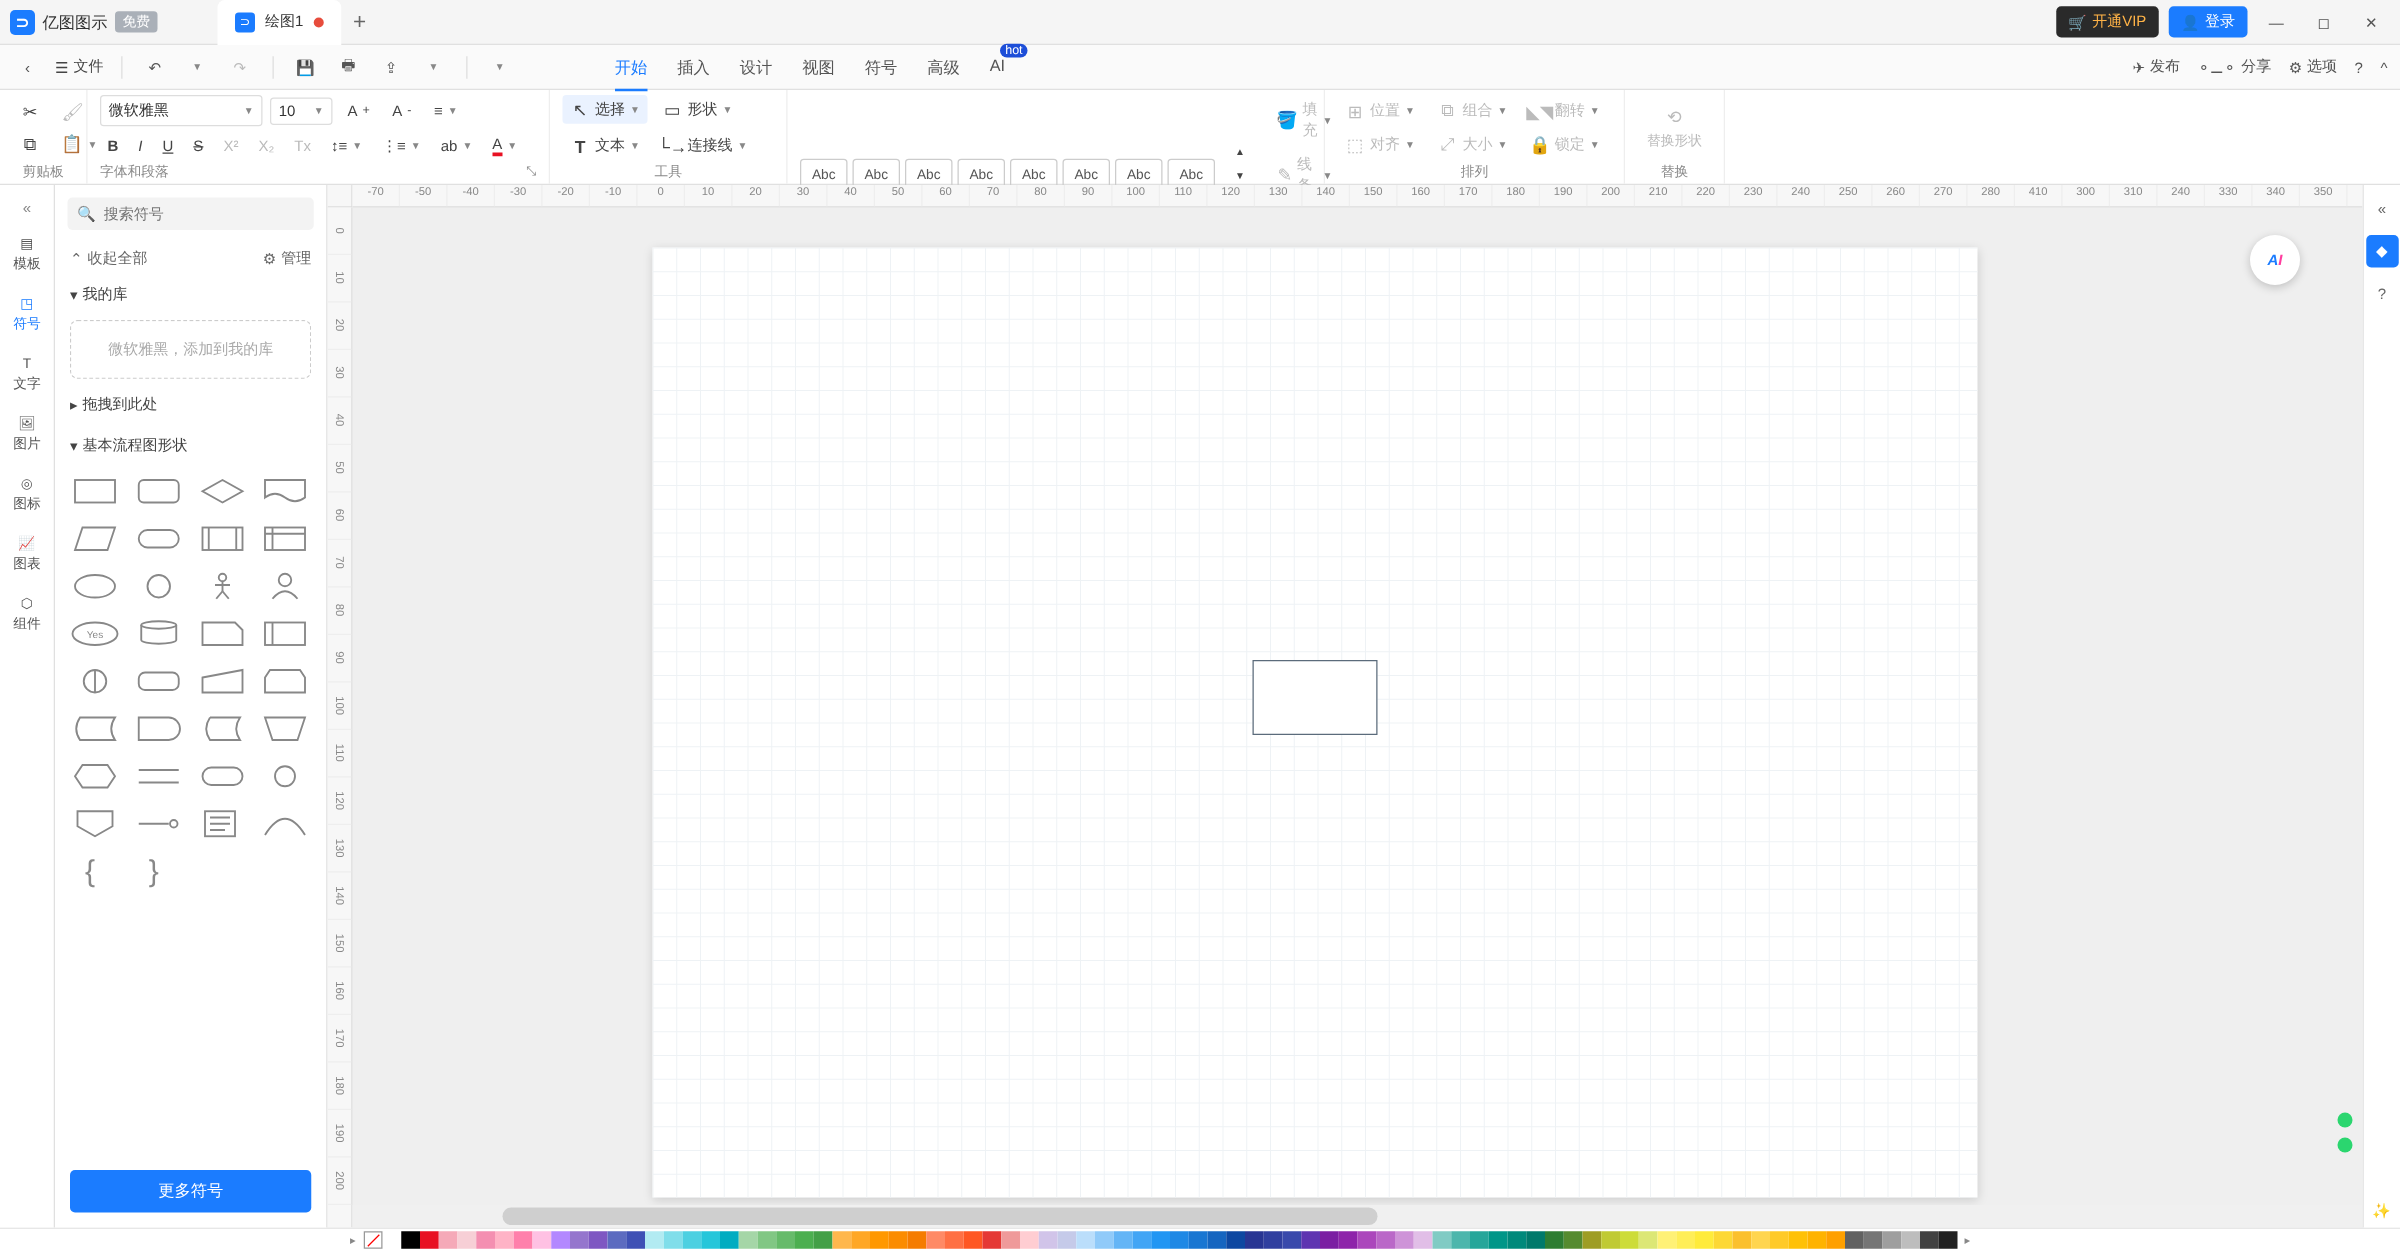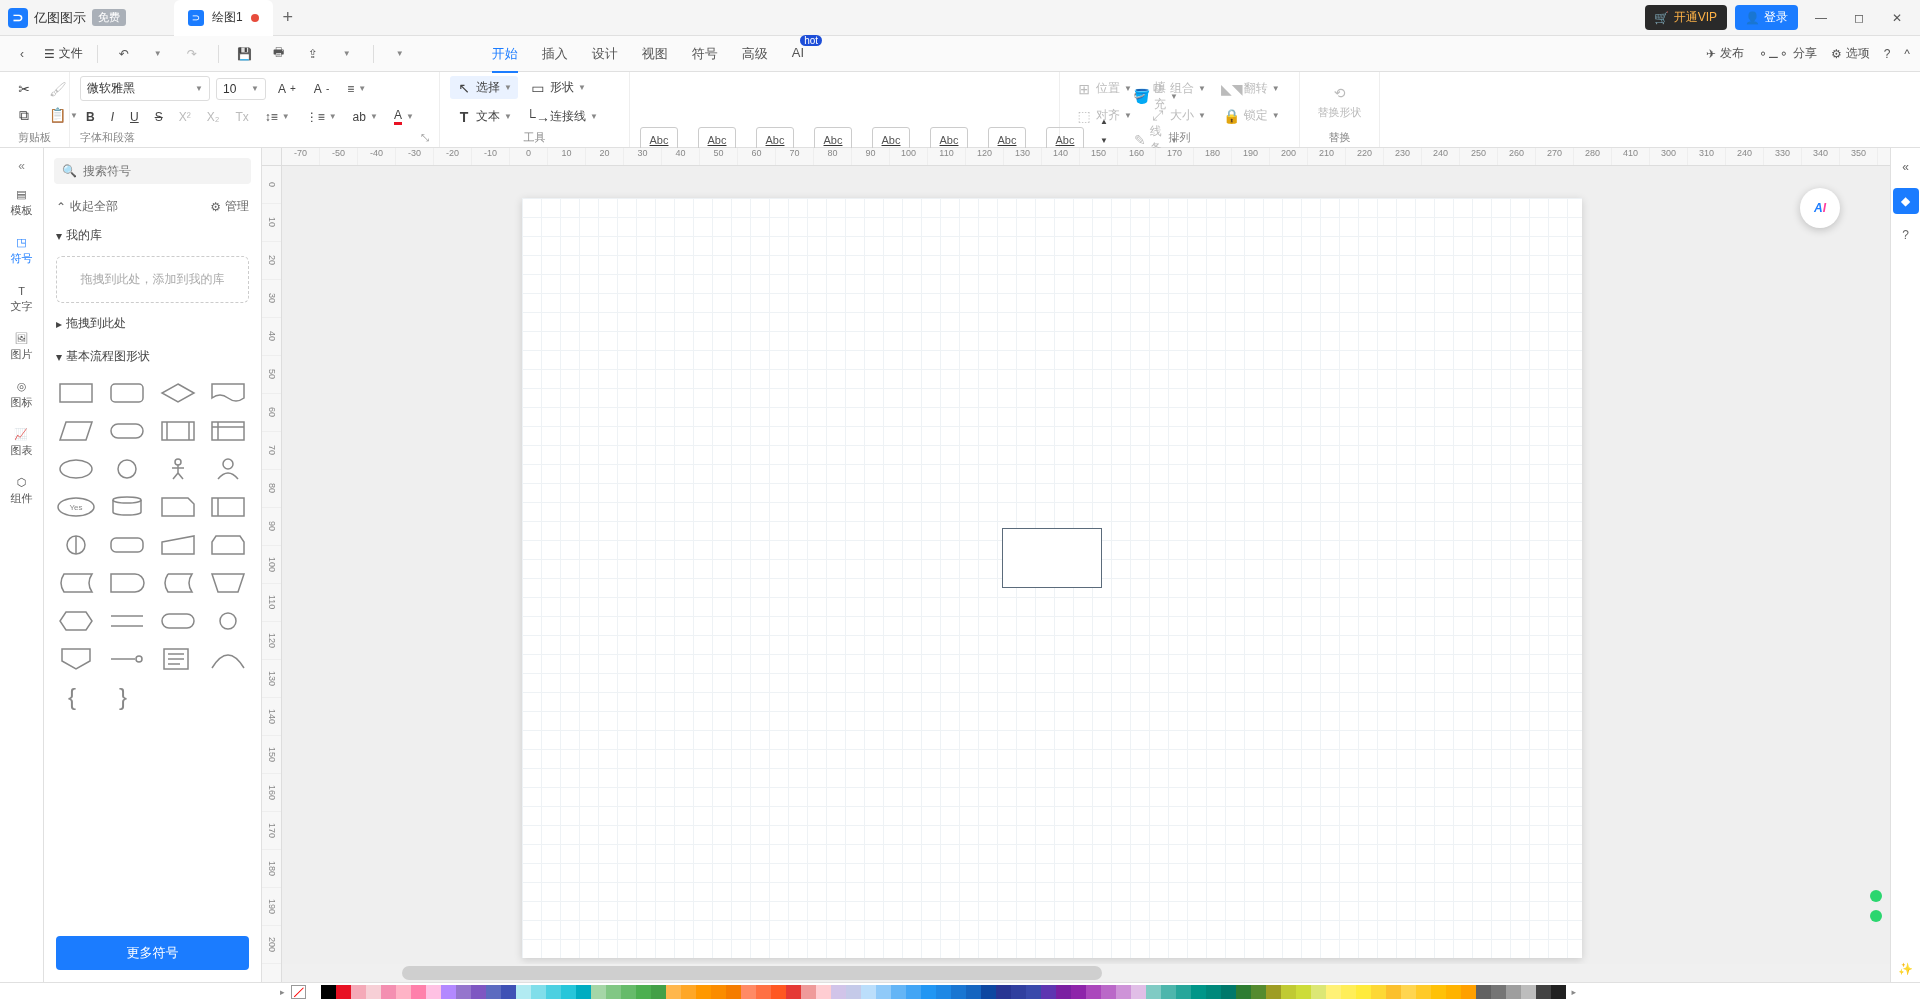--- a/index.html
+++ b/index.html
@@ -274,21 +274,21 @@
             <span>连接线</span>
             <span class="drop">▼</span>
           </div>
       </div>
     </div>
     <div class="rg-label">工具</div>
   </div>
 
   <div class="ribbon-group" style="width:430px;">
     <div class="rg-body">
-      <div style="display:flex;gap:20px;text-decoration:underline;">
+      <div style="display:flex;gap:4px;">
         <div class="abc-box">Abc</div>
         <div class="abc-box">Abc</div>
         <div class="abc-box">Abc</div>
         <div class="abc-box">Abc</div>
         <div class="abc-box">Abc</div>
         <div class="abc-box">Abc</div>
         <div class="abc-box">Abc</div>
         <div class="abc-box">Abc</div>
       </div>
       <div class="rg-col" style="margin-left:4px;">
@@ -410,21 +410,21 @@
     <div class="search-box">
       <span>🔍</span>
       <input placeholder="搜索符号" style="">
     </div>
     <div class="panel-tools">
       <span>⌃ <span>收起全部</span></span>
       <span>⚙ <span>管理</span></span>
     </div>
     <div class="panel-scroll">
       <div class="sec-header">▾ <span>我的库</span></div>
-      <div class="drop-zone">拖拽到此处，添加到我的库</div>
+      <div class="drop-zone">微软雅黑，添加到我的库</div>
       <div class="sec-header">▸ <span>拖拽到此处</span></div>
       <div class="sec-header">▾ <span>基本流程图形状</span></div>
       <div class="shape-grid">
         <div class="shape-cell">
             <svg width="36" height="22">
               <rect x="2" y="2" width="32" height="18"></rect>
             </svg>
           </div>
         <div class="shape-cell">
             <svg width="36" height="22">

